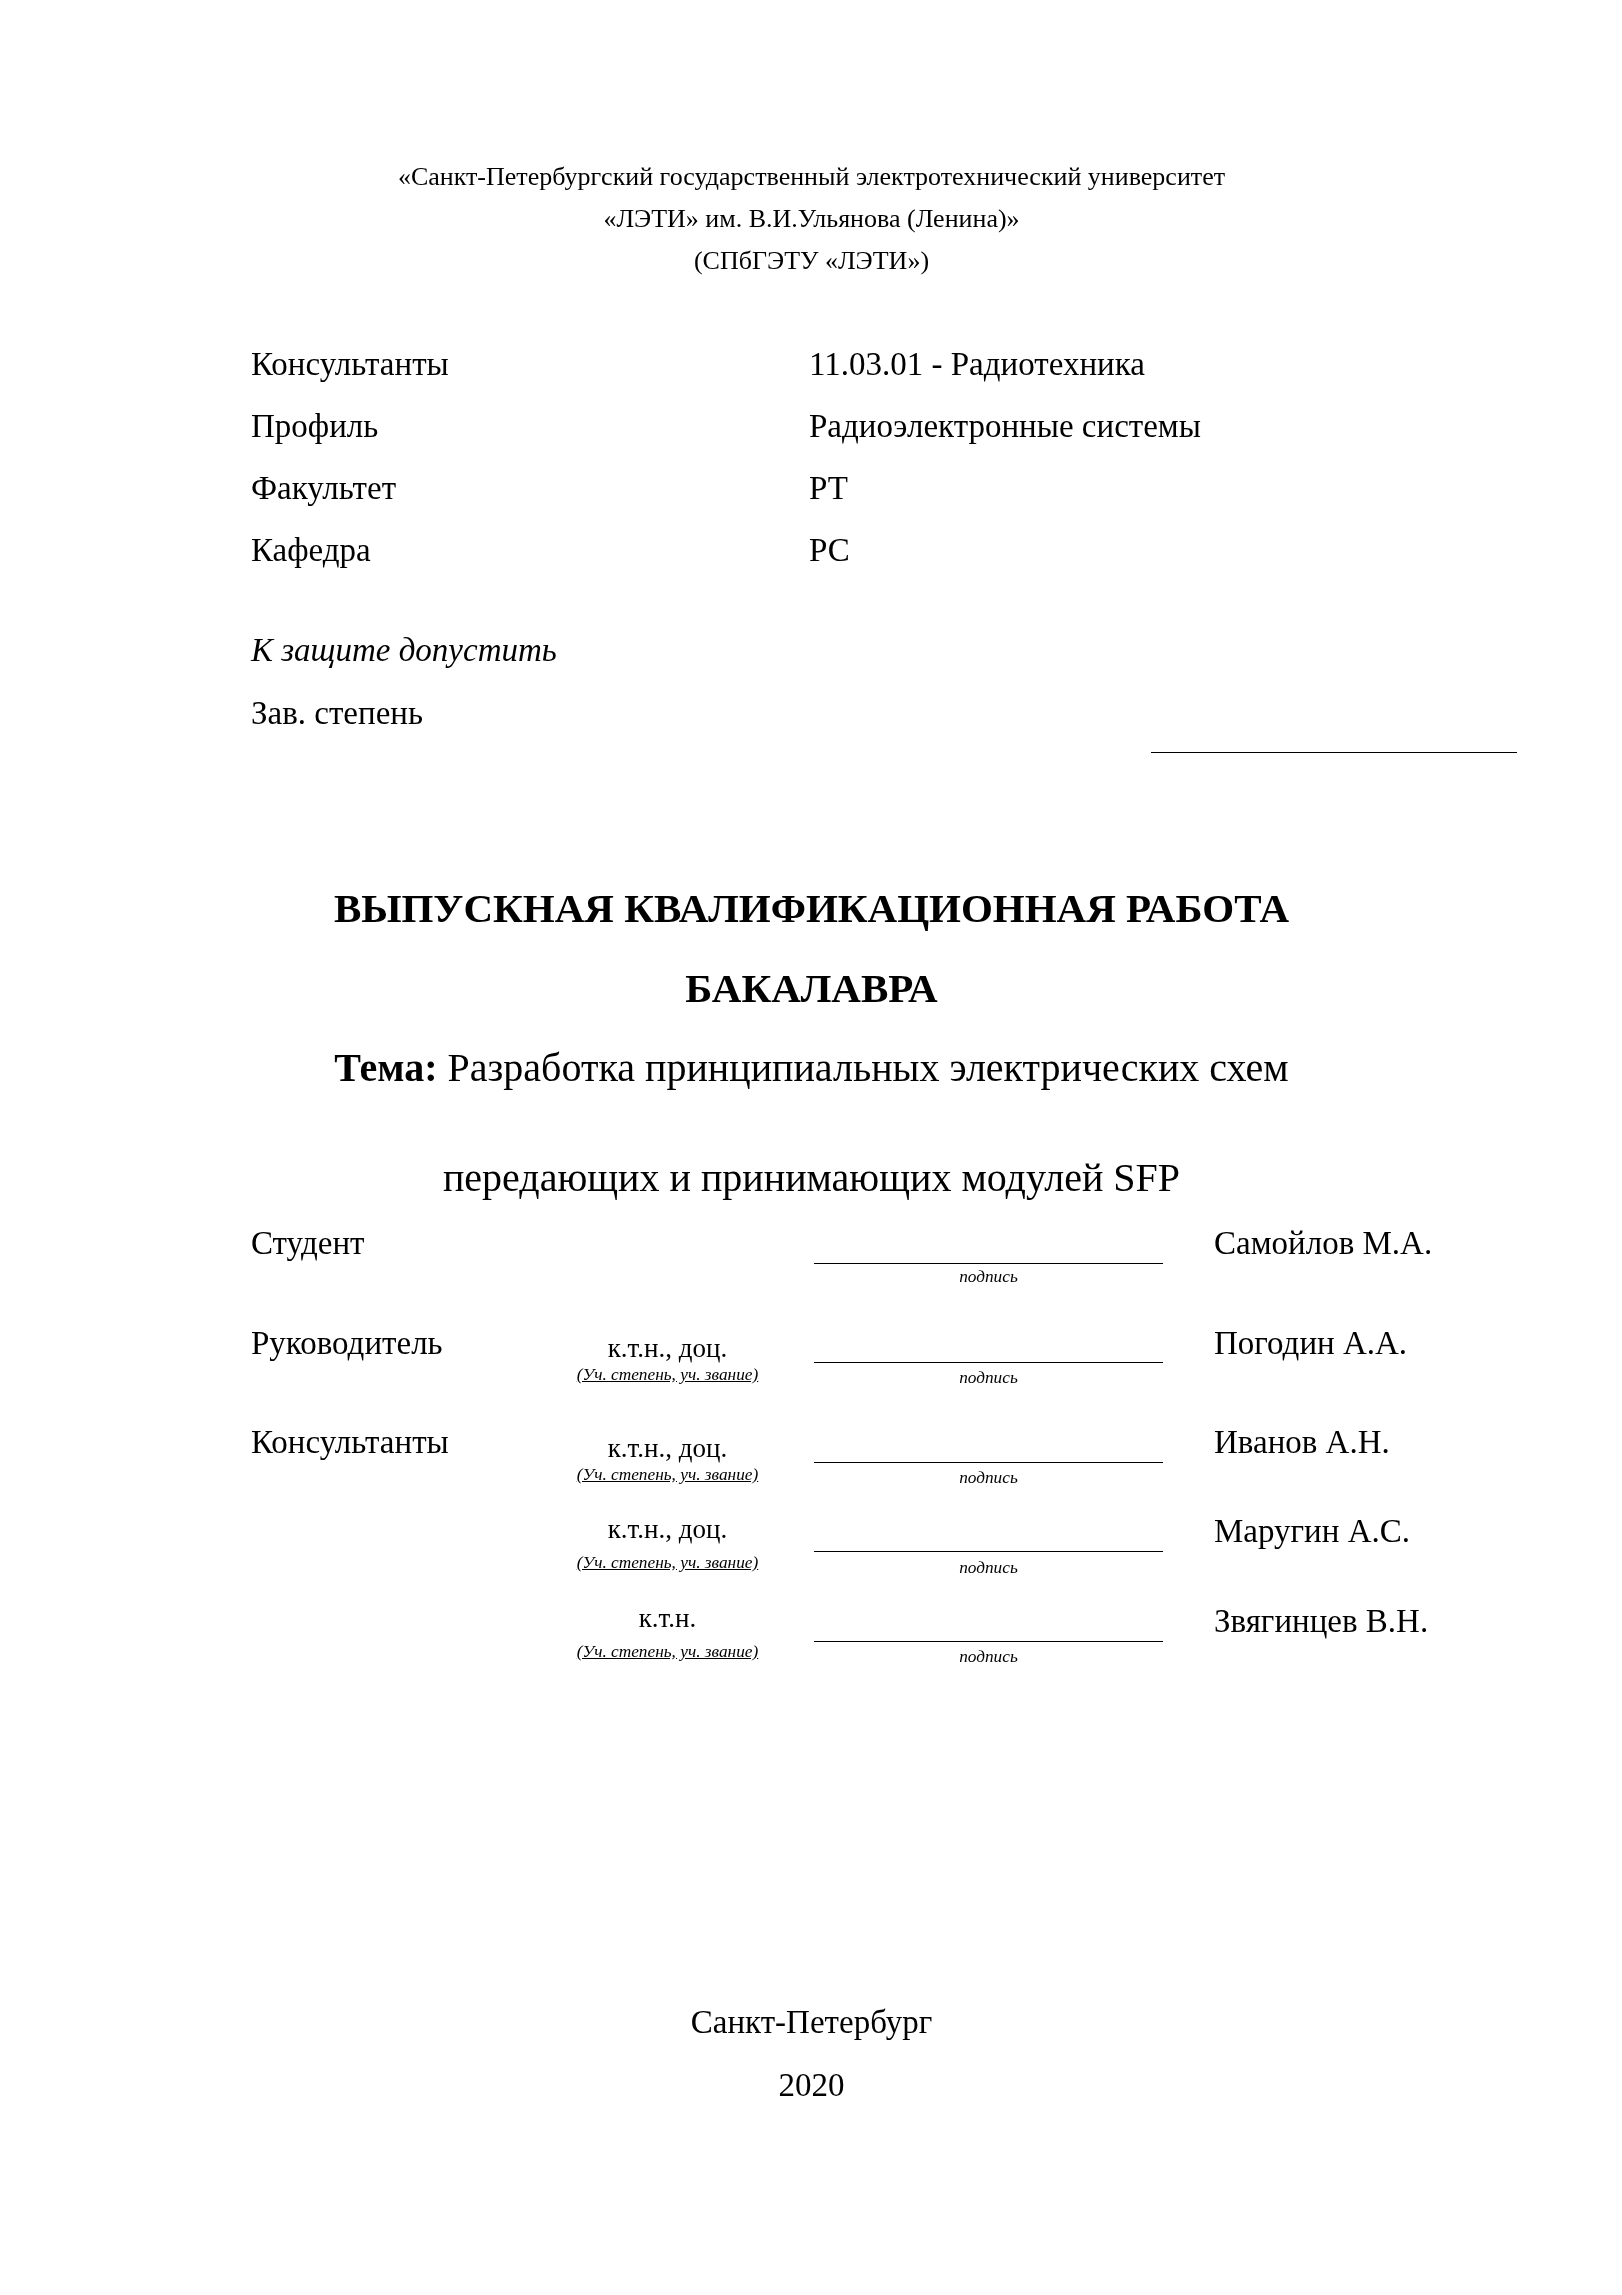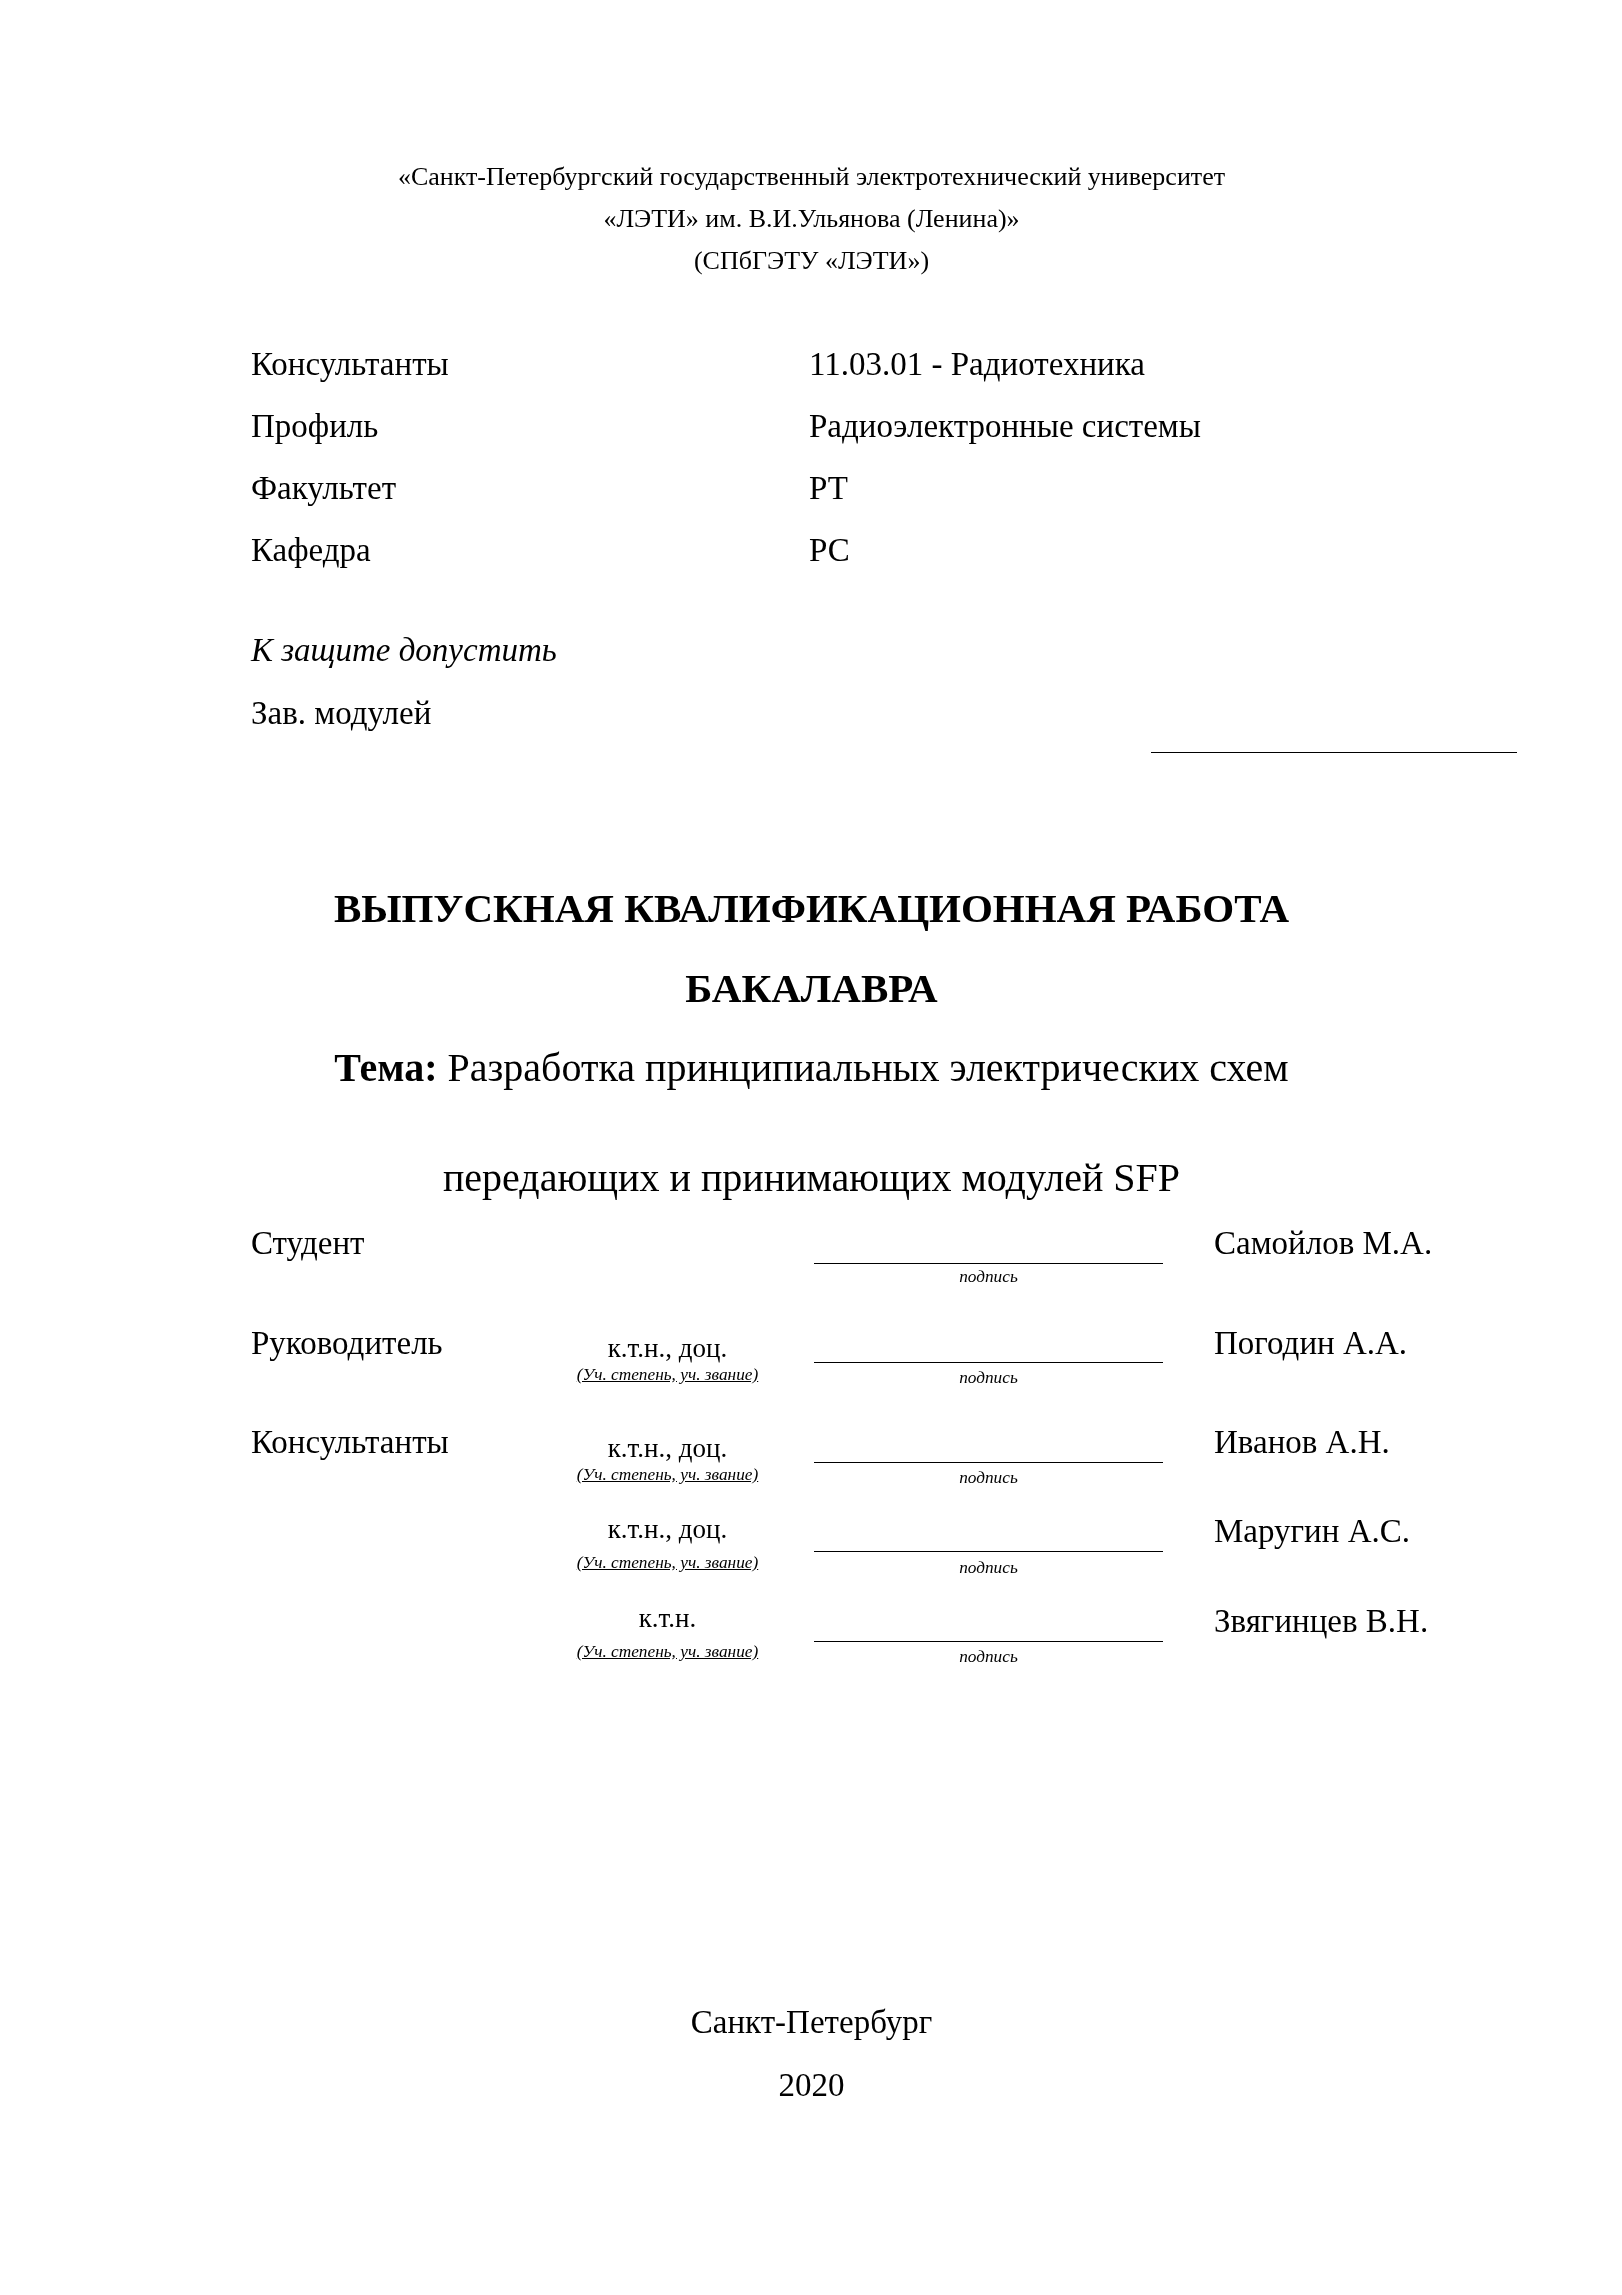--- a/index.html
+++ b/index.html
@@ -36,21 +36,21 @@
   <div class="abs info" style="left:809px; top:407px;">Радиоэлектронные системы</div>
 
   <div class="abs info lbl" style="left:251px; top:469px;">Факультет</div>
   <div class="abs info" style="left:809px; top:469px;">РТ</div>
 
   <div class="abs info lbl" style="left:251px; top:531px;">Кафедра</div>
   <div class="abs info" style="left:809px; top:531px;">РС</div>
 </div>
 
 <div class="abs info italic" style="left:251px; top:631px;">К защите допустить</div>
-<div class="abs info" style="left:251px; top:694px;">Зав. модулей</div>
+<div class="abs info" style="left:251px; top:694px;">Зав. степень</div>
 <div class="sline" style="left:1151px; width:366px; top:752px;"></div>
 
 <div class="abs center title" style="top:880px;">ВЫПУСКНАЯ КВАЛИФИКАЦИОННАЯ РАБОТА</div>
 <div class="abs center title" style="top:960px;">БАКАЛАВРА</div>
 
 <div class="abs center topic" style="top:1048px;"><b>Тема:</b><span> Разработка принципиальных электрических схем</span></div>
 <div class="abs center topic" style="top:1131px;margin-top:27px;">передающих и принимающих модулей SFP</div>
 
 <div>
 

